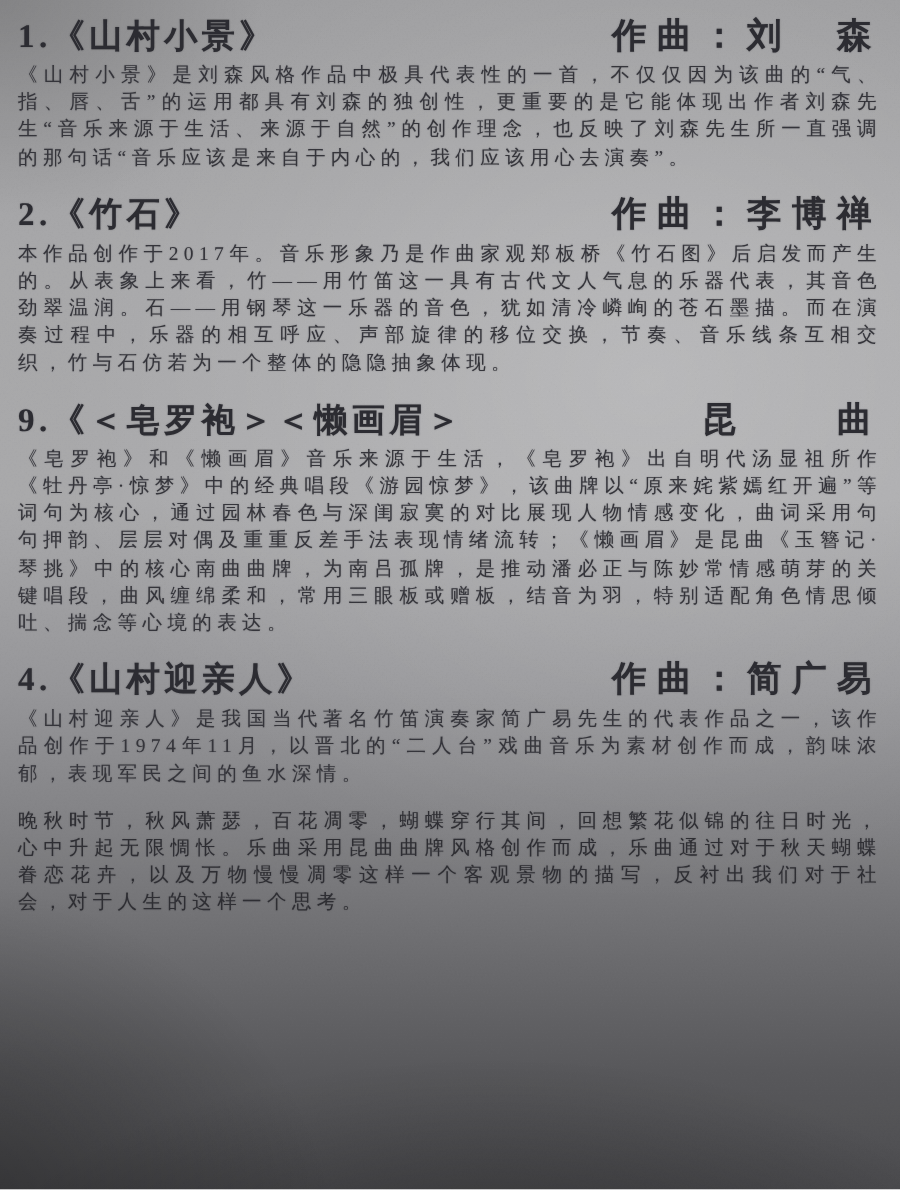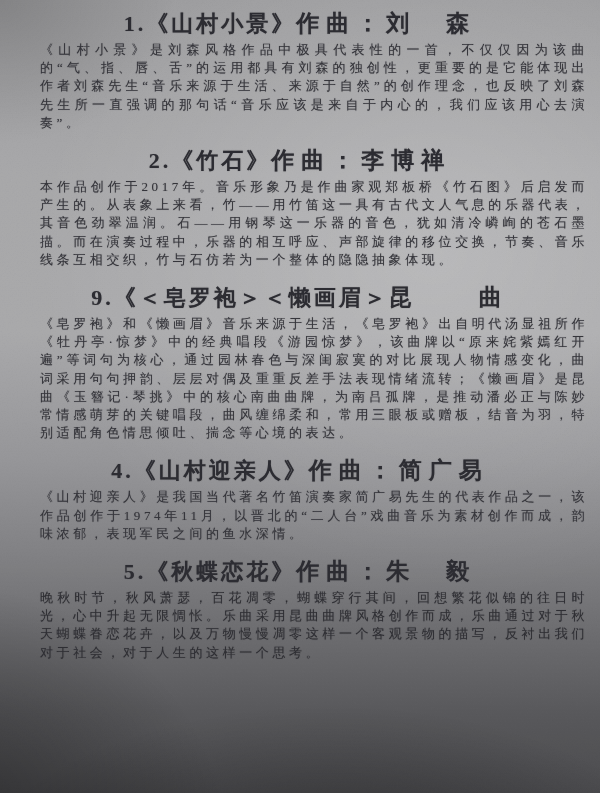--- a/index.html
+++ b/index.html
@@ -47,21 +47,21 @@
     padding: 8px 12px 6px 12px;
     height: 100%;
     color: #303036;
   }
 
   .piece { margin-bottom: 13px; }
   .piece:last-child { margin-bottom: 0; }
 
   .piece-header {
     display: flex;
-    justify-content: center;
+    justify-content: space-between;
     align-items: baseline;
     margin-bottom: 2px;
   }
 
   .piece-title {
     font-size: 22px;
     font-weight: 600;
     letter-spacing: 3px;
     white-space: nowrap;
     color: #2c2c32;
@@ -79,21 +79,20 @@
   }
 
   .piece-desc {
     font-size: 13px;
     line-height: 18.2px;
     letter-spacing: 3.6px;
     text-align: justify;
     word-break: break-all;
     color: #35353b;
     text-shadow: 0 0 1px rgba(45,45,50,0.4);
-    margin-left: 28px;
   }
 
   
   .piece:nth-child(5) .piece-desc,
   .piece:nth-child(6) .piece-desc { color: #2e2e33; }
 </style>
 </head>
 <body>
 
 <div class="page">
@@ -126,24 +125,20 @@
 
     <section class="piece">
       <div class="piece-header">
         <h2 class="piece-title">4.《山村迎亲人》</h2>
         <div class="piece-credit">作曲：简广易</div>
       </div>
       <p class="piece-desc">《山村迎亲人》是我国当代著名竹笛演奏家简广易先生的代表作品之一，该作品创作于1974年11月，以晋北的“二人台”戏曲音乐为素材创作而成，韵味浓郁，表现军民之间的鱼水深情。</p>
     </section>
 
     <section class="piece">
-      <div class="piece-header">
-        <h2 class="piece-title">5.《秋蝶恋花》</h2>
-        <div class="piece-credit">作曲：朱　毅</div>
-      </div>
       <p class="piece-desc">晚秋时节，秋风萧瑟，百花凋零，蝴蝶穿行其间，回想繁花似锦的往日时光，心中升起无限惆怅。乐曲采用昆曲曲牌风格创作而成，乐曲通过对于秋天蝴蝶眷恋花卉，以及万物慢慢凋零这样一个客观景物的描写，反衬出我们对于社会，对于人生的这样一个思考。</p>
     </section>
 
 
   </div>
 
   <svg class="grain" xmlns="http://www.w3.org/2000/svg">
     <filter id="noiseFilter">
       <feTurbulence type="fractalNoise" baseFrequency="0.8" numOctaves="2" stitchTiles="stitch"></feTurbulence>
       <feColorMatrix type="saturate" values="0"></feColorMatrix>

